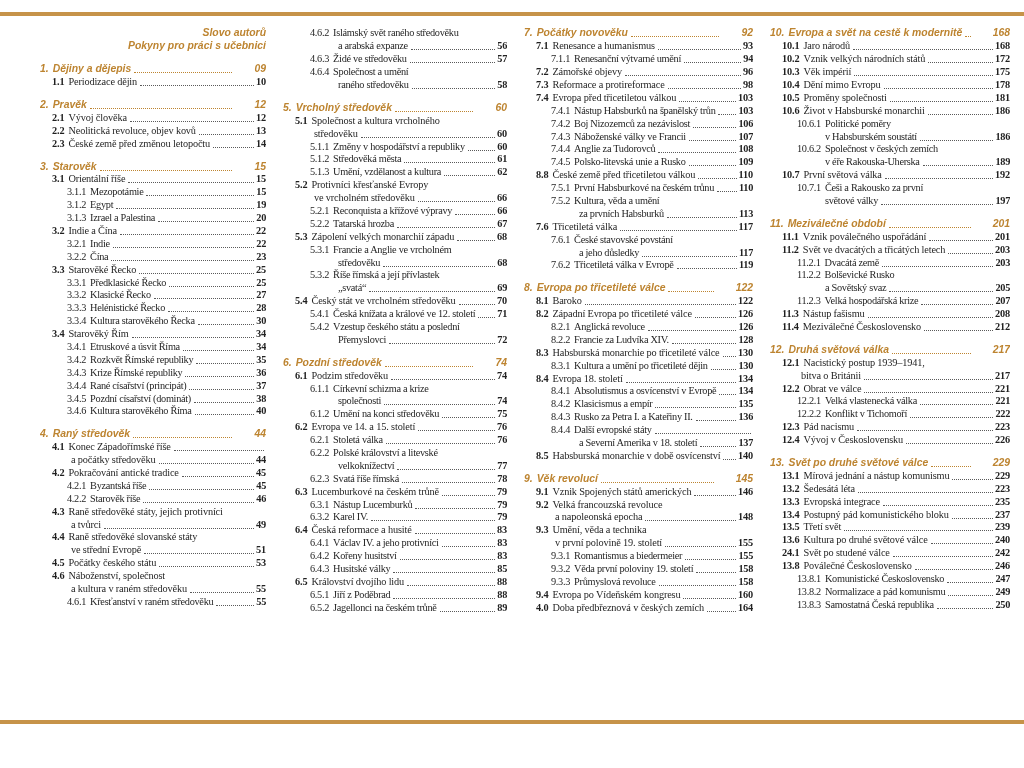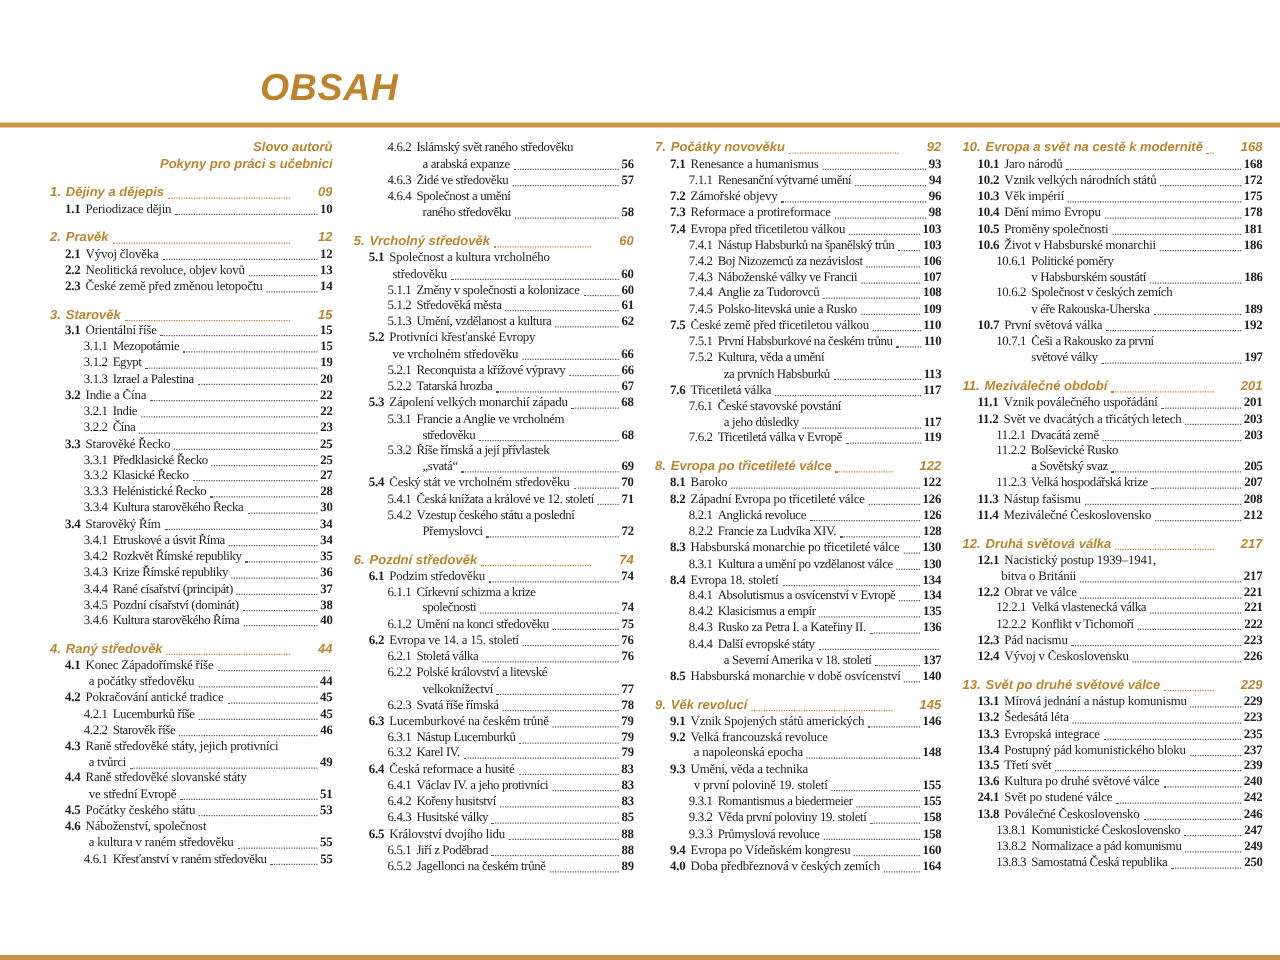--- a/index.html
+++ b/index.html
@@ -53,21 +53,20 @@
     color:var(--accent,#bd8430);
     font-size:10.4px;letter-spacing:0;
   }
   .r-ch .lead,.r-front .lead{border-bottom-color:var(--accent,#bd8430);}
   .r-ch .page-num,.r-front .page-num{color:var(--accent,#bd8430);margin-left:20px;}
 </style>
 </head>
 <body>
 
 <div class="page">
-  <div class="title">OBSAH</div>
   <div class="rule top"></div>
   <div class="content">
     <div class="col">
         <div class="row r-front">
           <span class="txt">Slovo autorů</span>
           <span class="lead"></span>
           <span class="page-num">06</span>
         </div>
         <div class="row r-front">
           <span class="txt">Pokyny pro práci s učebnicí</span>
@@ -251,21 +250,21 @@
           <span class="page-num">44</span>
         </div>
         <div class="row r-l1">
           <span class="num">4.2</span>
           <span class="txt">Pokračování antické tradice</span>
           <span class="lead"></span>
           <span class="page-num">45</span>
         </div>
         <div class="row r-l2">
           <span class="num">4.2.1</span>
-          <span class="txt">Lucemburků říše</span>
+          <span class="txt">Byzantská říše</span>
           <span class="lead"></span>
           <span class="page-num">45</span>
         </div>
         <div class="row r-l2">
           <span class="num">4.2.2</span>
           <span class="txt">Starověk říše</span>
           <span class="lead"></span>
           <span class="page-num">46</span>
         </div>
         <div class="row r-l1">
@@ -344,21 +343,21 @@
           <span class="num">5.1</span>
           <span class="txt">Společnost a kultura vrcholného</span>
         </div>
         <div class="row r-c1">
           <span class="txt">středověku</span>
           <span class="lead"></span>
           <span class="page-num">60</span>
         </div>
         <div class="row r-l2">
           <span class="num">5.1.1</span>
-          <span class="txt">Změny v společnosti a kolonizace</span>
+          <span class="txt">Změny v hospodářství a republiky</span>
           <span class="lead"></span>
           <span class="page-num">60</span>
         </div>
         <div class="row r-l2">
           <span class="num">5.1.2</span>
           <span class="txt">Středověká města</span>
           <span class="lead"></span>
           <span class="page-num">61</span>
         </div>
         <div class="row r-l2">
@@ -610,21 +609,21 @@
           <span class="lead"></span>
           <span class="page-num">108</span>
         </div>
         <div class="row r-l2">
           <span class="num">7.4.5</span>
           <span class="txt">Polsko-litevská unie a Rusko</span>
           <span class="lead"></span>
           <span class="page-num">109</span>
         </div>
         <div class="row r-l1">
-          <span class="num">7.5</span>
+          <span class="num">8.8</span>
           <span class="txt">České země před třicetiletou válkou</span>
           <span class="lead"></span>
           <span class="page-num">110</span>
         </div>
         <div class="row r-l2">
           <span class="num">7.5.1</span>
           <span class="txt">První Habsburkové na českém trůnu</span>
           <span class="lead"></span>
           <span class="page-num">110</span>
         </div>
@@ -690,21 +689,21 @@
           <span class="page-num">128</span>
         </div>
         <div class="row r-l1">
           <span class="num">8.3</span>
           <span class="txt">Habsburská monarchie po třicetileté válce</span>
           <span class="lead"></span>
           <span class="page-num">130</span>
         </div>
         <div class="row r-l2">
           <span class="num">8.3.1</span>
-          <span class="txt">Kultura a umění po vzdělanost válce</span>
+          <span class="txt">Kultura a umění po třicetileté dějin</span>
           <span class="lead"></span>
           <span class="page-num">130</span>
         </div>
         <div class="row r-l1">
           <span class="num">8.4</span>
           <span class="txt">Evropa 18. století</span>
           <span class="lead"></span>
           <span class="page-num">134</span>
         </div>
         <div class="row r-l2">

